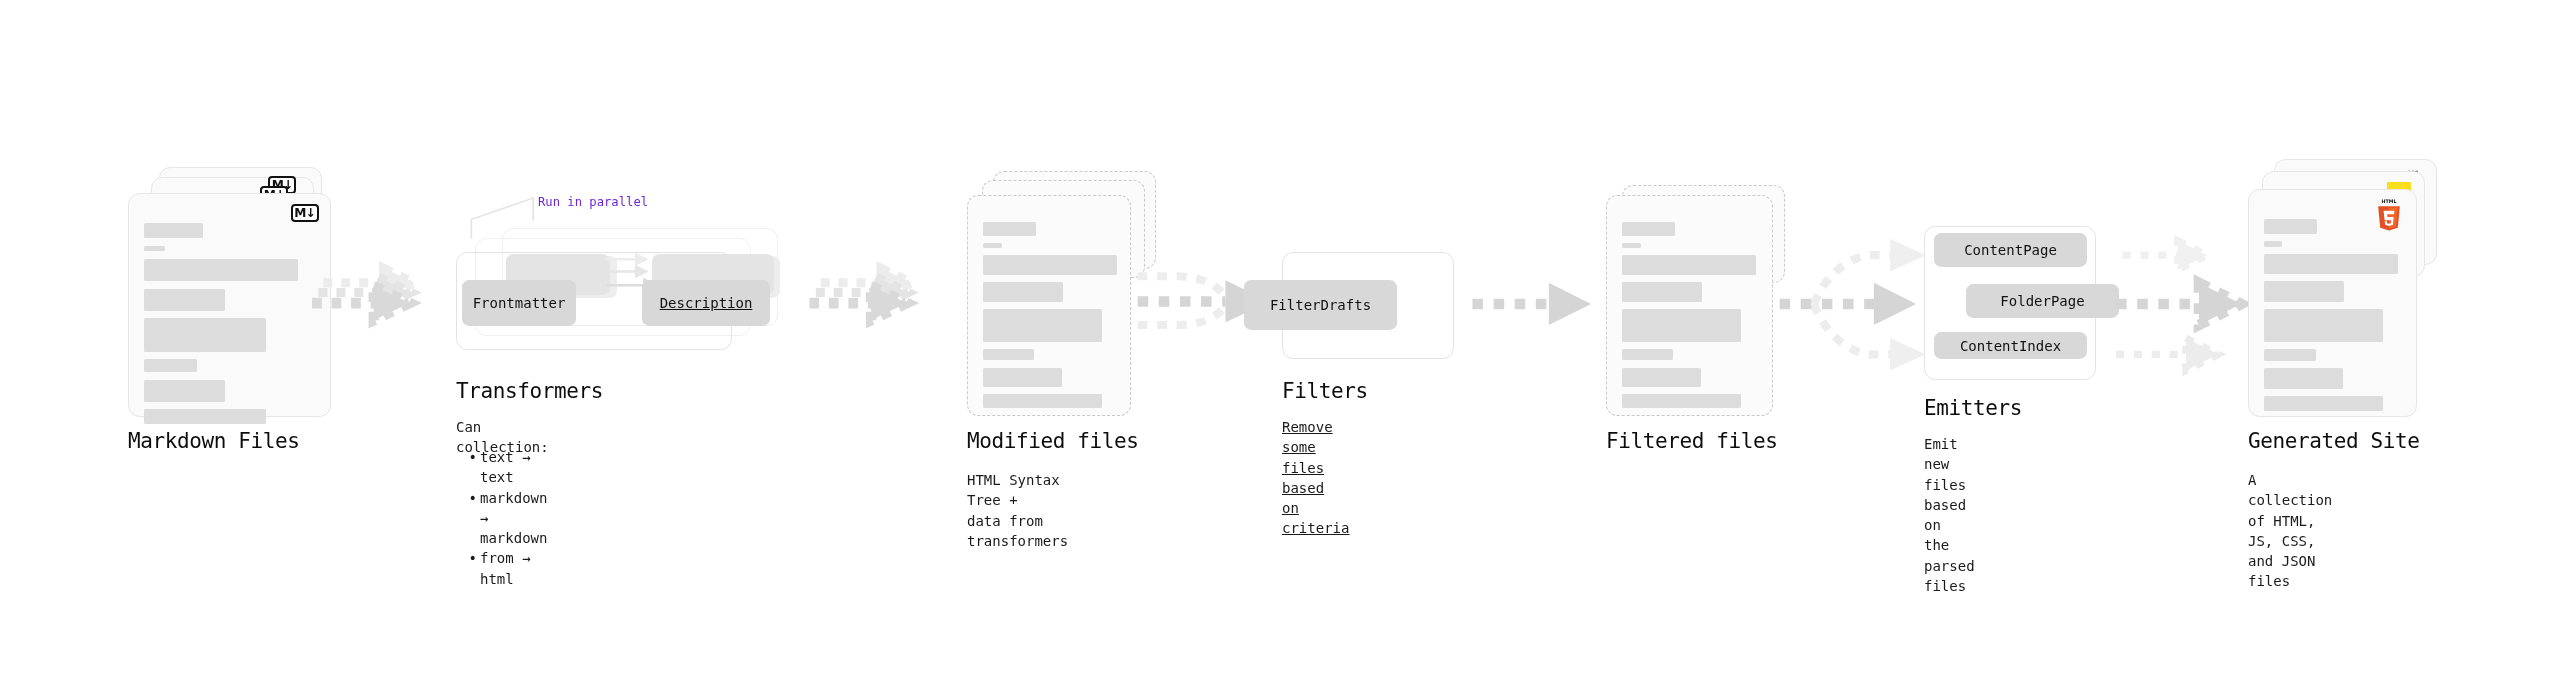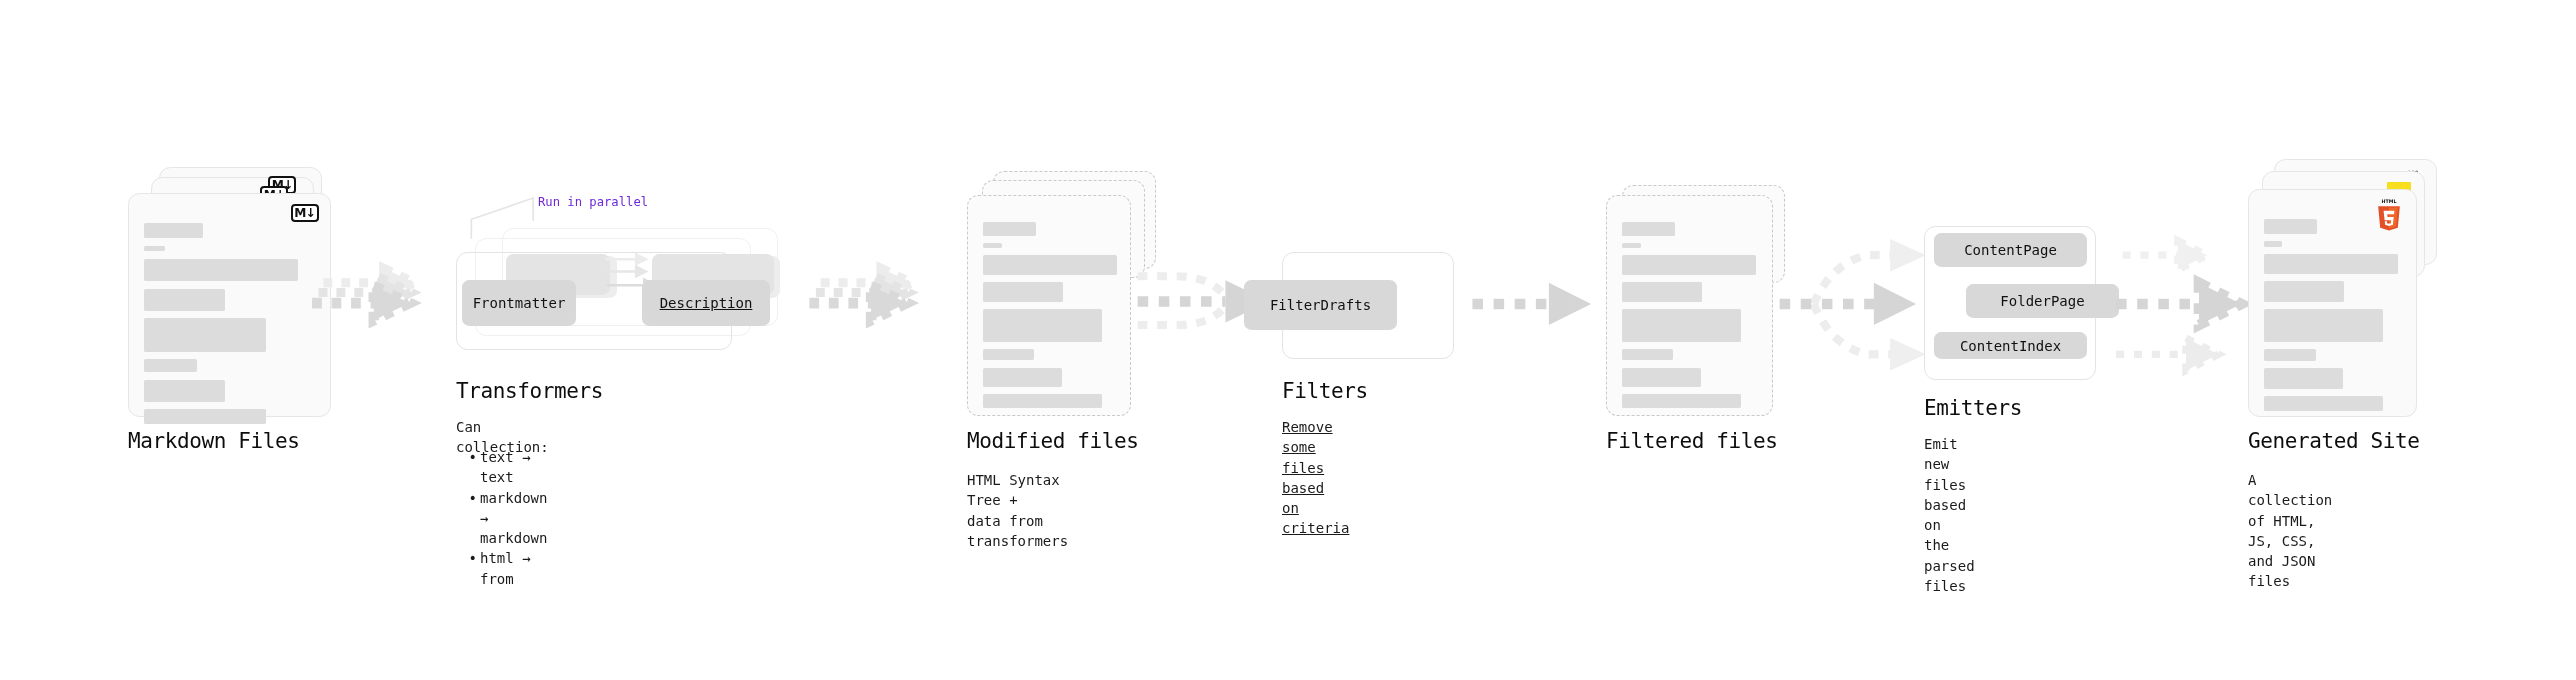--- a/index.html
+++ b/index.html
@@ -166,21 +166,21 @@
   <div class="pill" style="left:642px;top:280px;width:128px;height:46px;text-decoration:underline;">Description</div>
 
   <div class="title" style="left:456px;top:379px;">Transformers</div>
 
   <div class="desc" style="left:456px;top:417px;">Can collection:</div>
 
   <div class="desc-list" style="left:456px;top:437px;">
     <ul>
       <li>text → text</li>
       <li>markdown → markdown</li>
-      <li>html → from</li>
+      <li>from → html</li>
     </ul>
   </div>
 </div>
 
 <svg class="ov" width="2576" height="681" viewBox="0 0 3170 838">
   <g stroke="#ececec" stroke-width="11" stroke-dasharray="11 11" fill="#ececec">
     <line x1="1010" y1="348" x2="1090" y2="348"></line>
     <polygon points="1084,330 1122,348 1084,366"></polygon>
   </g>
   <g stroke="#e4e4e4" stroke-width="11" stroke-dasharray="11 11" fill="#e4e4e4">

